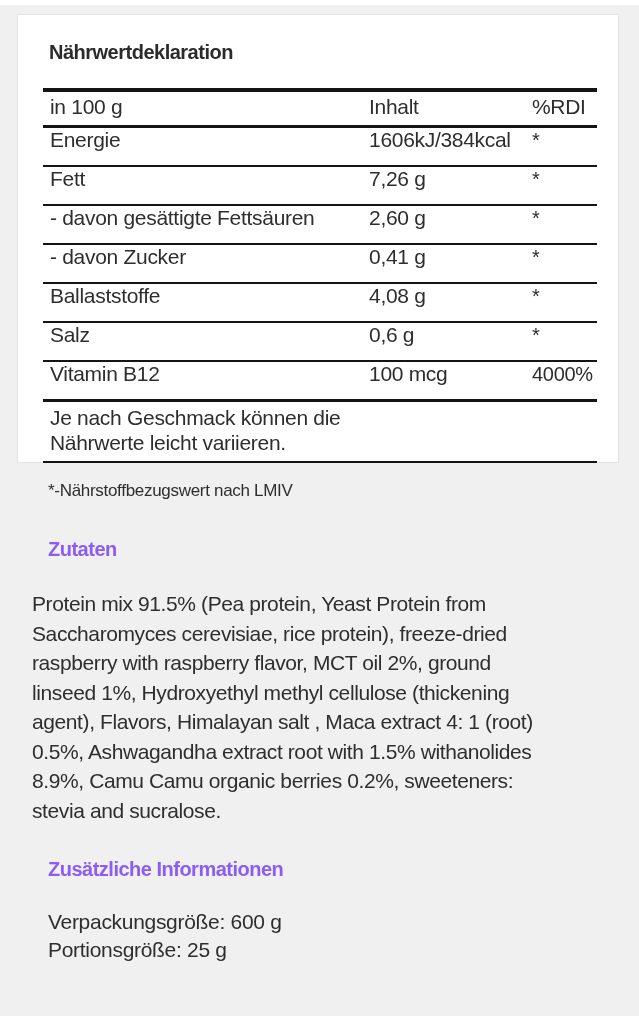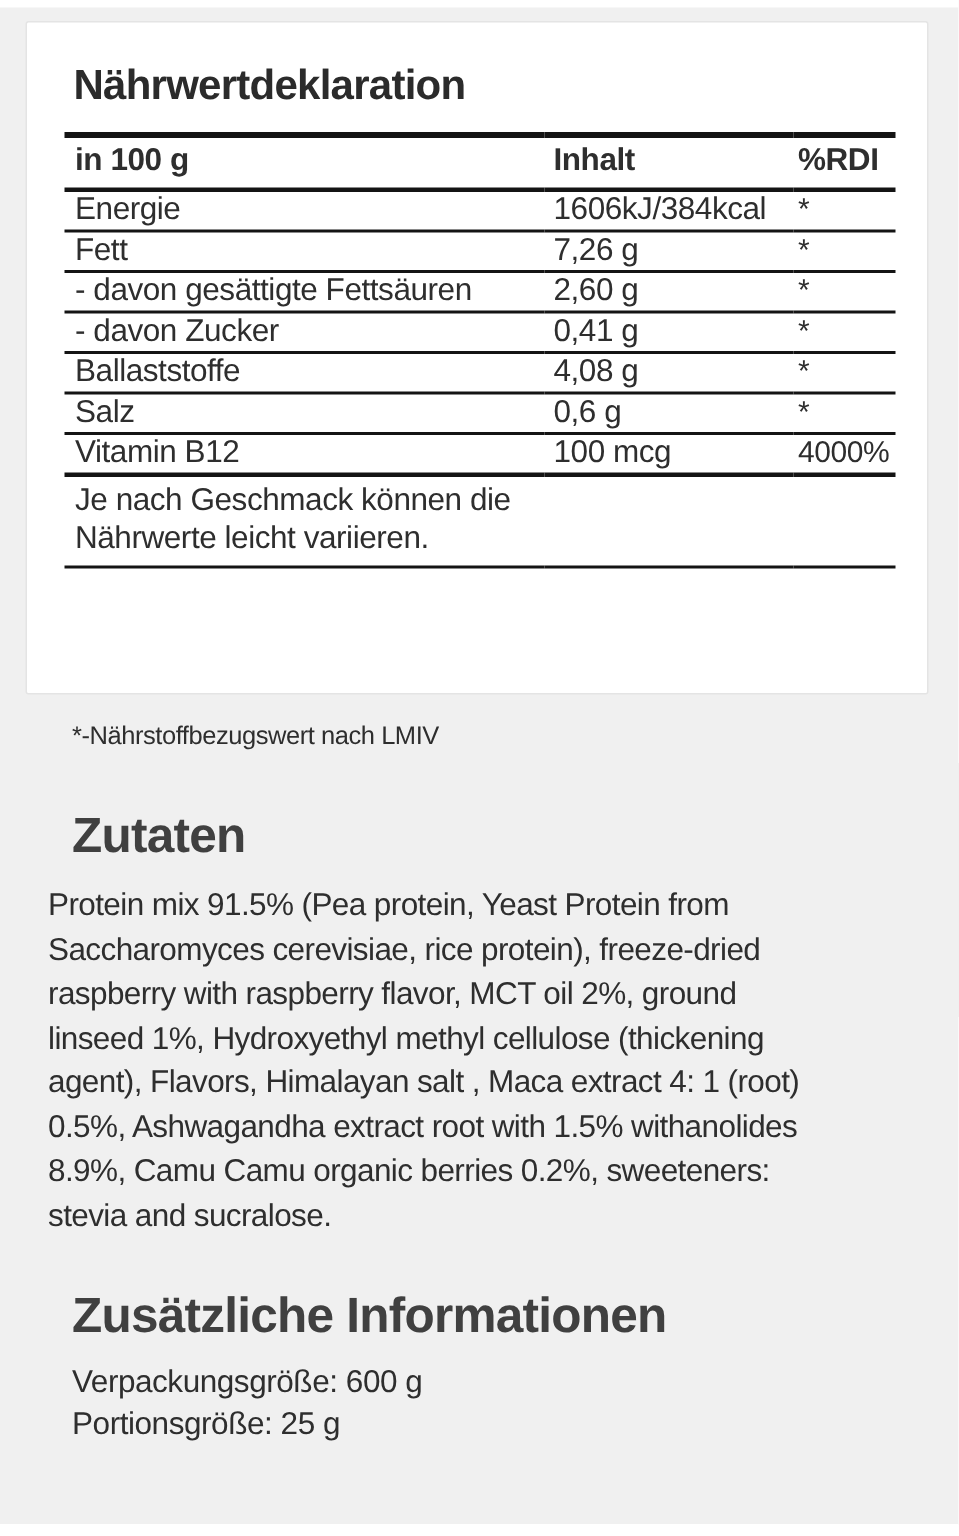--- a/index.html
+++ b/index.html
@@ -28,53 +28,53 @@
     position: absolute;
     left: 17px; top: 9px;            
     width: 602px; height: 449px;
     background: #ffffff;
     border: 1px solid #e4e4e4;
     border-radius: 2px;
   }
   .card-title {
     position: absolute;
     left: 31px; top: 26px;
-    font-size: 28px;
+    font-size: 20px;
     font-weight: 700;
     letter-spacing: -0.5px;
     color: #2b2b2b;
     white-space: nowrap;
   }
   .ntable {
     position: absolute;
     left: 25px; top: 73px;
     width: 554px;
     border-collapse: collapse;
     table-layout: fixed;
     border-top: 4px solid #141414;
   }
   .ntable col.c1 { width: 320px; }
   .ntable col.c2 { width: 166px; }
   .ntable col.c3 { width: 68px; }
   .ntable th {
     text-align: left;
     font-size: 21px;
-    font-weight: 700;
+    font-weight: 400;
     letter-spacing: -0.3px;
     padding: 3px 0 6px 7px;
     border-bottom: 3px solid #141414;
     white-space: nowrap;
   }
   .ntable th.h2, .ntable td.v2 { padding-left: 6px; }
   .ntable th.h3, .ntable td.v3 { padding-left: 3px; }
   .ntable tbody td {
     font-size: 21px;
     letter-spacing: -0.3px;
     height: 26px;
-    padding: 0 0 1px 7px;
+    padding: 0 0 13px 7px;
     border-bottom: 2px solid #141414;
     vertical-align: middle;
     white-space: nowrap;
   }
   .ntable tbody tr.last-row td { border-bottom: 3px solid #141414; }
   .ntable td.v3 { font-size: 20px; }
   .ntable tfoot td {
     font-size: 21px;
     letter-spacing: -0.3px;
     line-height: 25px;
@@ -86,24 +86,24 @@
   .ref-note {
     position: absolute;
     left: 48px; top: 476px;
     font-size: 17px;
     letter-spacing: -0.3px;
     white-space: nowrap;
   }
   .section-heading {
     position: absolute;
     left: 48px;
-    font-size: 33px;
+    font-size: 20px;
     font-weight: 700;
     letter-spacing: -0.5px;
-    color: #404040;
+    color: #8b5cf6;
     white-space: nowrap;
   }
   .heading-ingredients { top: 533px; }
   .heading-additional  { top: 853px; }
   .ingredients-text {
     position: absolute;
     left: 32px; top: 584px;
     font-size: 21px;
     letter-spacing: -0.4px;
     line-height: 29.5px;

